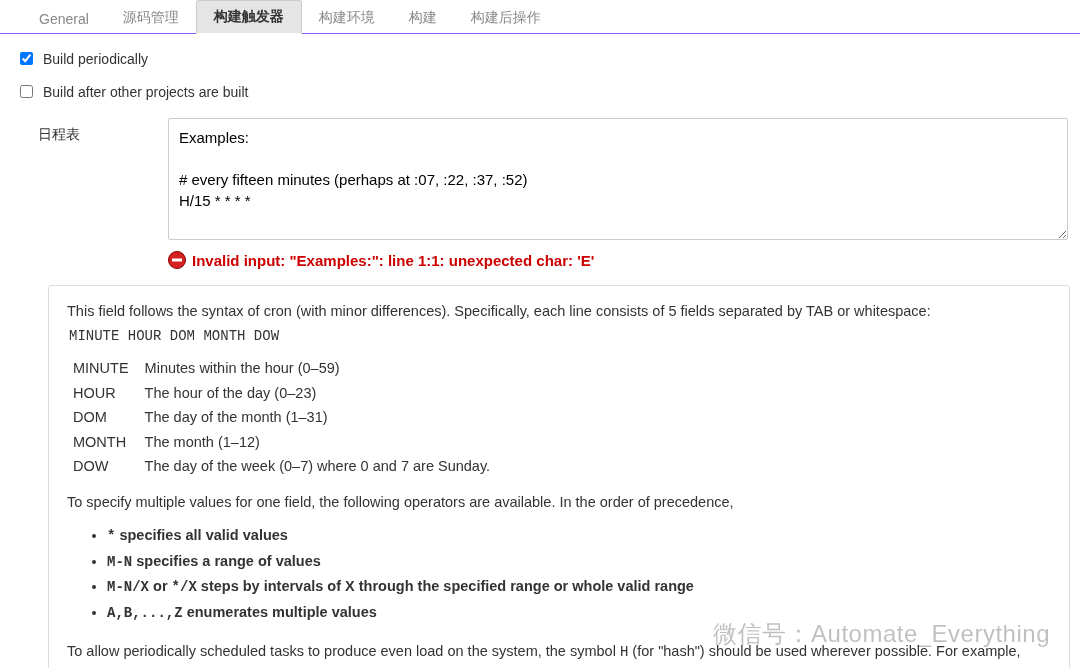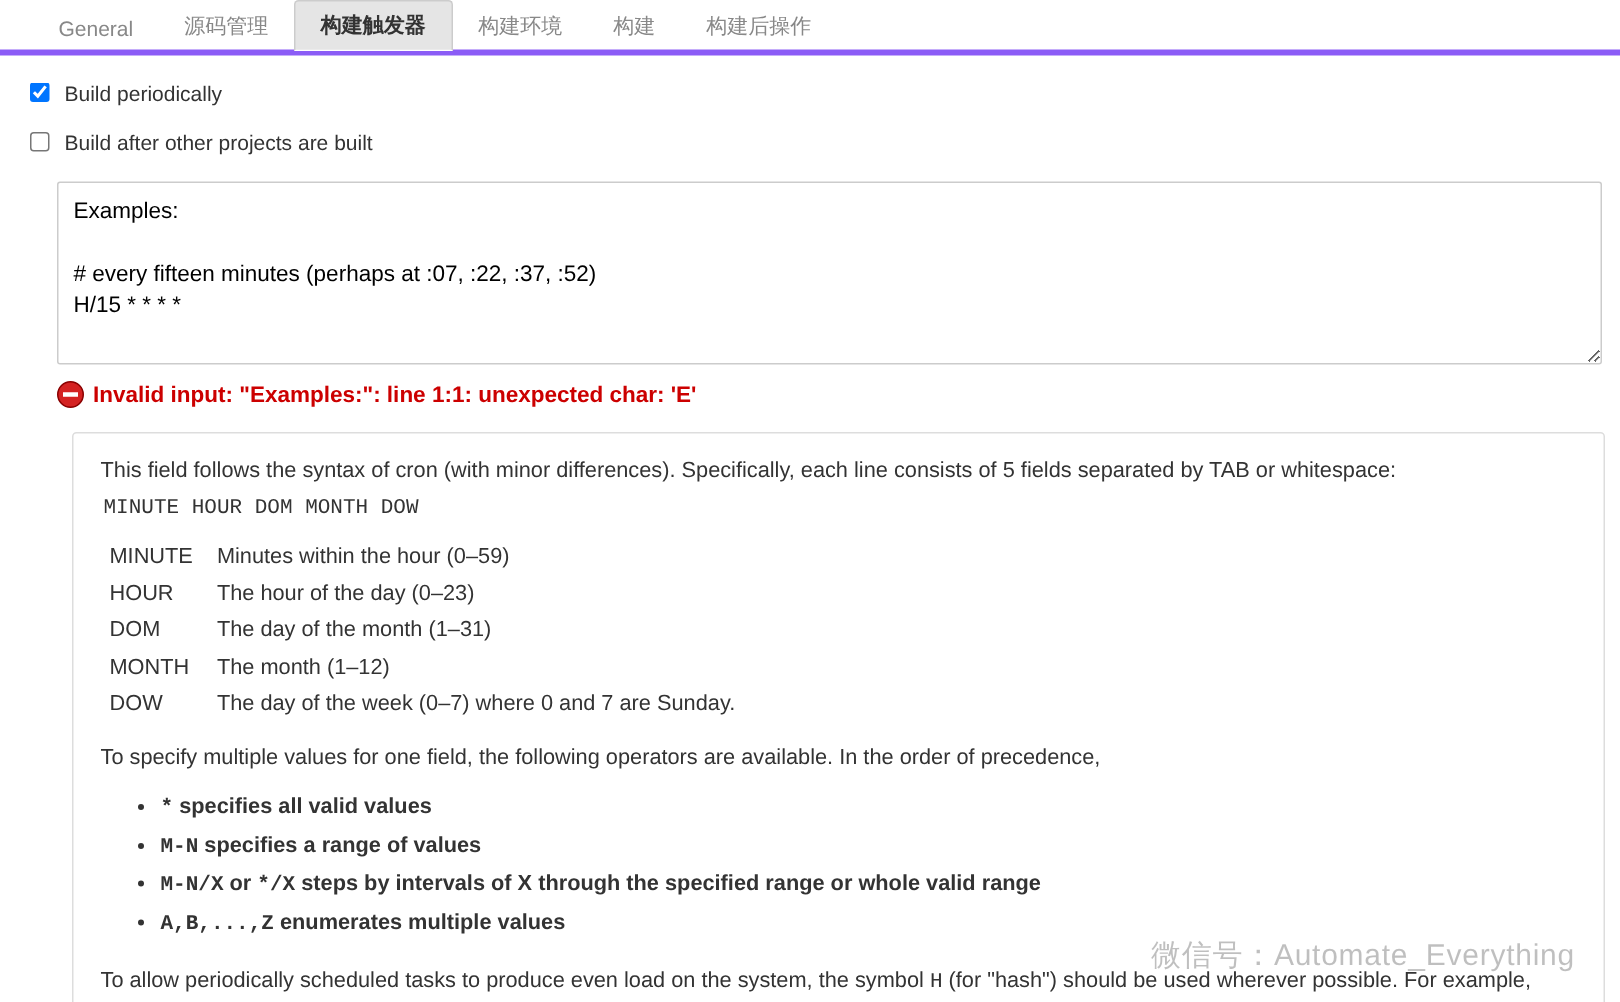--- a/index.html
+++ b/index.html
@@ -7,21 +7,21 @@
     padding: 0;
     font-family: Arial, "Microsoft YaHei", sans-serif;
     font-size: 14px;
     color: #333;
     background: #fff;
     width: 1080px;
   }
   .tabs {
     display: flex;
     align-items: flex-end;
-    border-bottom: 4px solid #8b5cf6;
+    border-bottom: 1px solid #8b5cf6;
     padding-left: 22px;
     height: 33px;
   }
   .tab {
     padding: 7px 17px 7px 17px;
     color: #888;
     cursor: pointer;
     font-size: 14px;
     position: relative;
     top: 1px;
@@ -124,21 +124,21 @@
   }
   .mono {
     font-family: "Courier New", monospace;
     font-size: 14px;
   }
   .watermark {
     position: fixed;
     right: 30px;
     bottom: 18px;
     color: rgba(0,0,0,0.25);
-    font-size: 20px;
+    font-size: 24px;
     pointer-events: none;
     font-family: Arial, sans-serif;
     letter-spacing: 0.5px;
   }
 </style>
 </head>
 <body>
 
 <div class="tabs">
   <div class="tab">General</div>
@@ -155,20 +155,21 @@
     <input type="checkbox" checked="" style="">
     <span>Build periodically</span>
   </div>
 
   <div class="checkbox-row">
     <input type="checkbox" style="">
     <span>Build after other projects are built</span>
   </div>
 
   <div class="schedule-block">
+    <div class="schedule-label">日程表</div>
     <div class="schedule-field">
       <textarea class="schedule" style="">Examples:
 
 # every fifteen minutes (perhaps at :07, :22, :37, :52)
 H/15 * * * *</textarea>
       <div class="error-row">
         <svg class="error-icon-svg" viewBox="0 0 18 18">
           <circle cx="9" cy="9" r="8.5" fill="#d42222" stroke="#8a0000" stroke-width="1"></circle>
           <rect x="4" y="7.5" width="10" height="3" fill="#ffffff"></rect>
         </svg>

